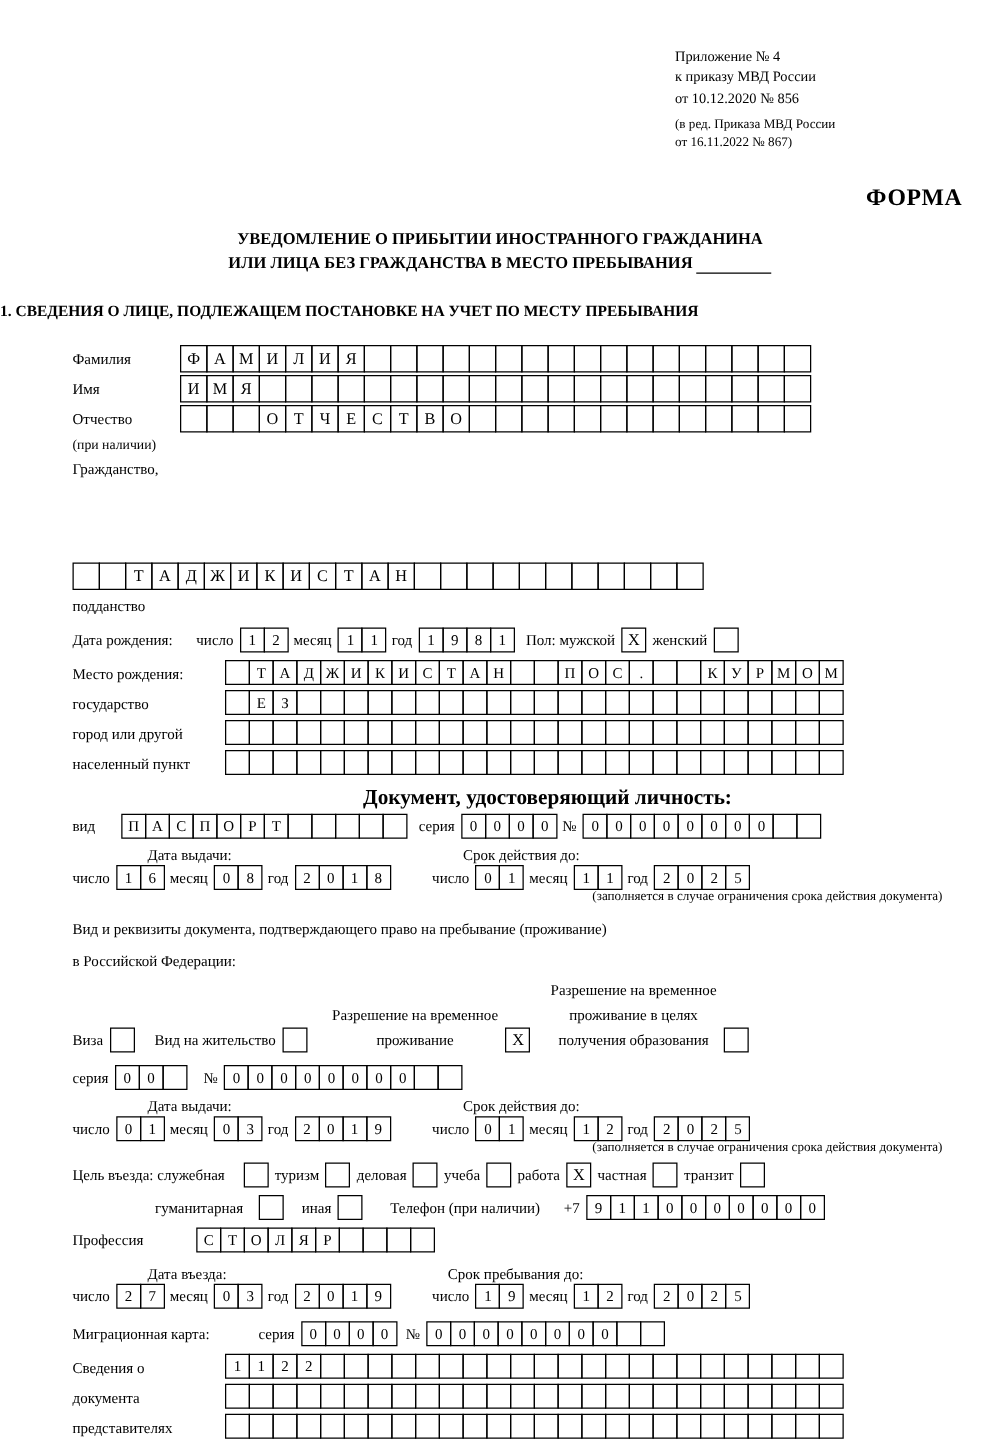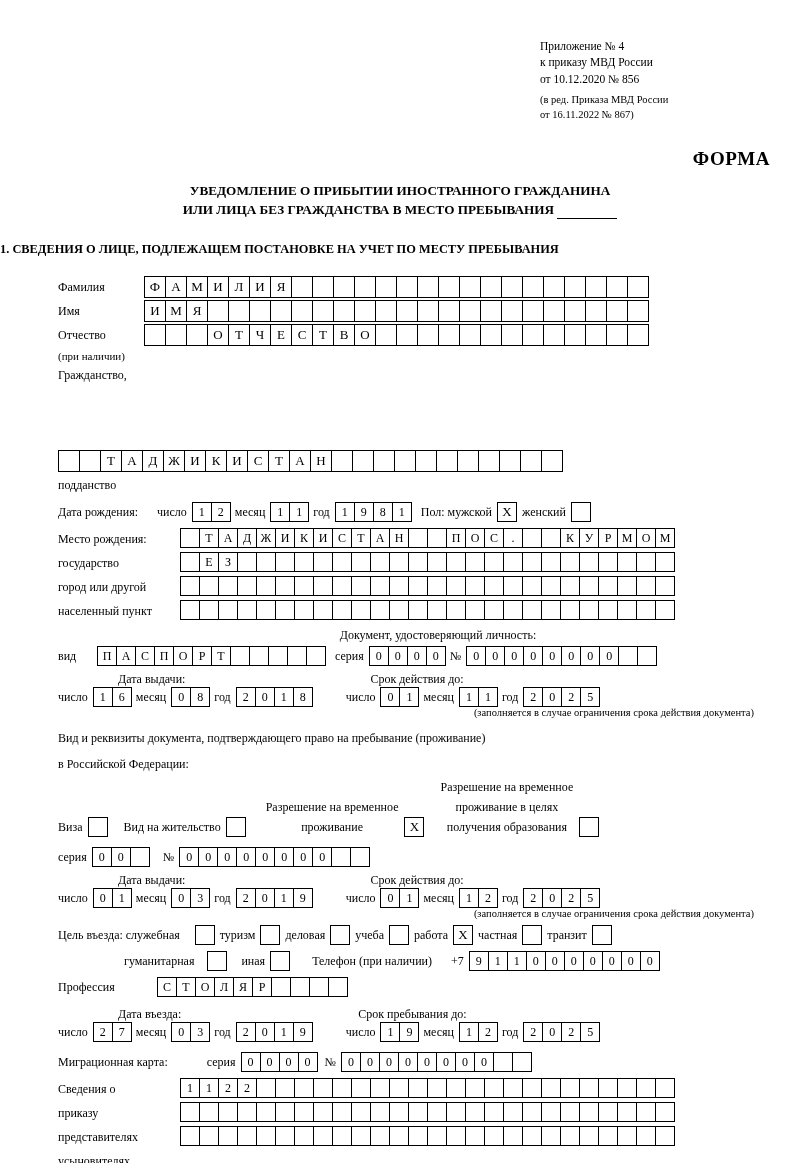--- a/index.html
+++ b/index.html
@@ -38,21 +38,21 @@
     font-size:13px;line-height:20px;
     font-family:"Liberation Serif", serif;
   }
   .cell.sm{width:20px;height:20px;line-height:18px;font-size:12px;}
 
   .inline{display:flex;align-items:center;}
   .inline span.t{font-size:12px;margin:0 5px;}
   .inline span.t.first{margin-left:0;}
 
   .note{font-size:10.5px;}
-  .subhdr{font-weight:normal;font-size:12px;text-align:center;}
+  .subhdr{font-weight:bold;font-size:17px;text-align:center;}
 
   .mt6{margin-top:6px;}
   .mt10{margin-top:10px;}
   .mt3{margin-top:3px;}
 
   .checkbox{width:20px;height:20px;border:1px solid #000;box-sizing:border-box;text-align:center;font-size:13px;line-height:18px;}
   .txt{font-size:12px;line-height:20px;}
   .footer-note{text-align:center;font-size:11px;margin-top:10px;}
 </style>
 </head>
@@ -671,21 +671,21 @@
           <div class="cell sm"></div>
           <div class="cell sm"></div>
           <div class="cell sm"></div>
           <div class="cell sm"></div>
           <div class="cell sm"></div>
           <div class="cell sm"></div>
           <div class="cell sm"></div>
         </div>
     </div>
     <div class="row">
-      <div class="lbl w122">приказу</div>
+      <div class="lbl w122">документа</div>
       <div class="cells" id="cells-lr2">
           <div class="cell sm"></div>
           <div class="cell sm"></div>
           <div class="cell sm"></div>
           <div class="cell sm"></div>
           <div class="cell sm"></div>
           <div class="cell sm"></div>
           <div class="cell sm"></div>
           <div class="cell sm"></div>
           <div class="cell sm"></div>

